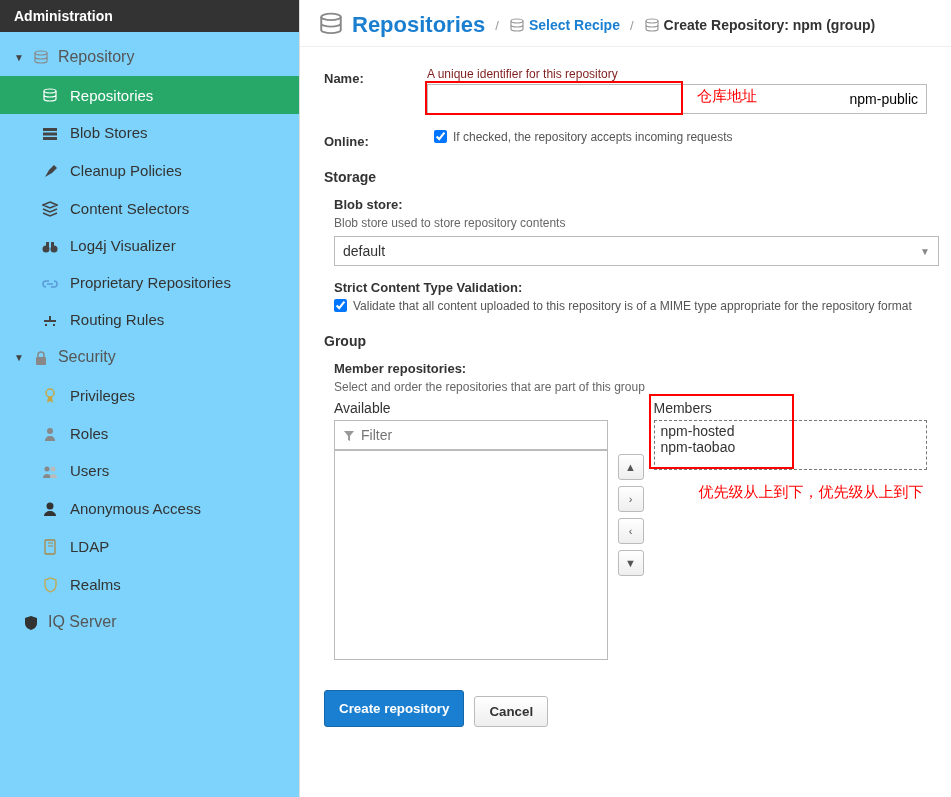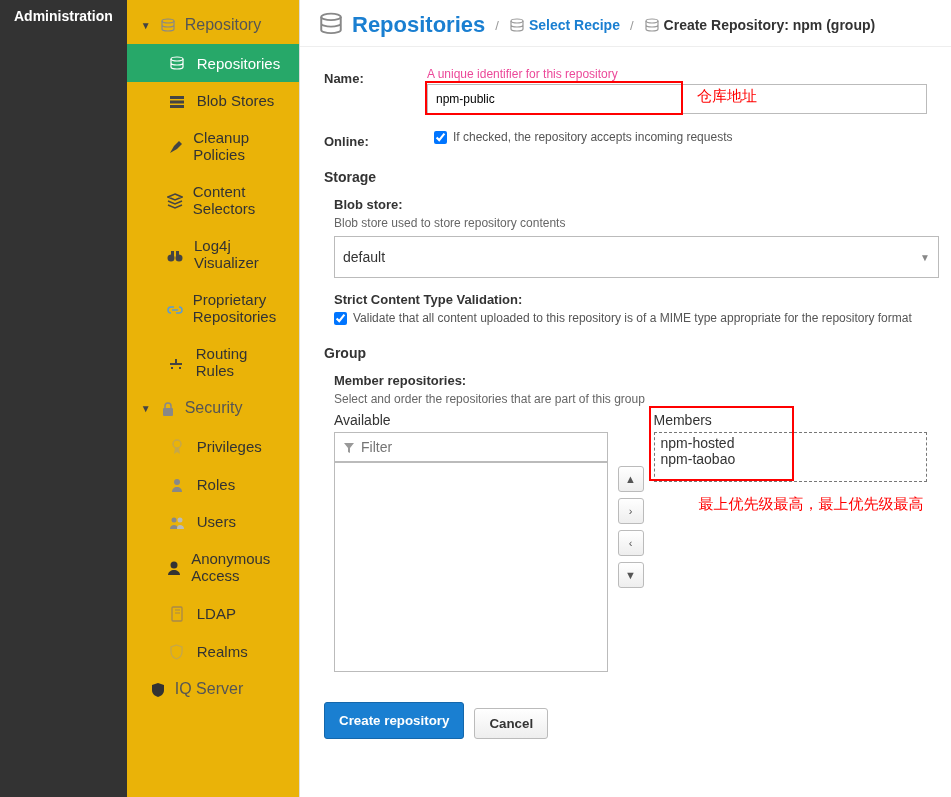--- a/index.html
+++ b/index.html
@@ -1,18 +1,18 @@
 <!DOCTYPE html>
 <html><head>
 <meta charset="utf-8">
 <style>
 * { box-sizing: border-box; margin: 0; padding: 0; }
 body { font-family: "Helvetica Neue", Arial, sans-serif; font-size: 13px; color: #333; background: #fff; width: 951px; height: 797px; overflow: hidden; }
 .wrap { display: flex; height: 100%; }
-.sidebar { width: 300px; background: #eab308; border-right: 1px solid #ddd; display: flex; flex-direction: row; }
+.sidebar { width: 300px; background: #7dd3fc; border-right: 1px solid #ddd; display: flex; flex-direction: column; }
 .admin-header { background: #333; color: #fff; padding: 8px 14px; font-weight: bold; font-size: 14px; }
 .tree { padding-top: 6px; }
 .grp { padding: 10px 14px; font-size: 16px; color: #555; display: flex; align-items: center; cursor: pointer; }
 .grp .tri { font-size: 10px; margin-right: 8px; color: #444; }
 .grp .ic { width: 18px; text-align: center; margin-right: 8px; color: #777; }
 .item { padding: 10px 14px 10px 40px; font-size: 15px; color: #333; display: flex; align-items: center; cursor: pointer; }
 .item .ic { width: 20px; text-align: center; margin-right: 10px; color: #555; }
 .item.active { background: #27a869; color: #fff; }
 .item.active .ic { color: #fff; }
 .main { flex: 1; background: #fff; display: flex; flex-direction: column; overflow: hidden; }
@@ -20,28 +20,28 @@
 .crumb .db-ic { margin-right: 8px; }
 .crumb-title { color: #1a7fd1; font-size: 22px; font-weight: bold; }
 .crumb-sep { color: #999; margin: 0 10px; }
 .crumb-link { color: #1a7fd1; font-weight: bold; font-size: 14px; }
 .crumb-static { color: #333; font-weight: bold; font-size: 14px; }
 .crumb .sm-ic { width: 16px; height: 16px; margin-right: 4px; }
 .content { padding: 20px 24px 20px 24px; overflow: auto; flex: 1; position: relative; }
 .frow { display: flex; margin-bottom: 16px; align-items: flex-start; }
 .flabel { width: 110px; font-weight: bold; padding-top: 4px; }
 .fcol { flex: 1; position: relative; }
-.fhint { font-size: 12px; color: #ec4899; margin-bottom: 3px; }
-.txt { width: 500px; height: 30px; border: 1px solid #bbb; padding: 4px 8px; font-size: 12px; }
-.chkrow { display: flex; align-items: center; font-size: 12px; color: #555; }
+.fhint { font-size: 12px; color: #7f1d1d; margin-bottom: 3px; }
+.txt { width: 500px; height: 30px; border: 1px solid #bbb; padding: 4px 8px; font-size: 14px; text-align: right; }
+.chkrow { display: flex; align-items: flex-start; font-size: 12px; color: #555; }
 .chkrow input { margin-right: 6px; }
 .section { font-weight: bold; margin: 20px 0 12px; font-size: 14px; }
 .sublabel { font-weight: bold; margin-bottom: 4px; }
 .subhint { font-size: 12px; color: #666; margin-bottom: 6px; }
-.select { width: 605px; height: 42px; border: 1px solid #bbb; padding: 4px 8px; font-size: 14px; background: #fff; display: flex; align-items: center; justify-content: space-between; }
+.select { width: 605px; height: 30px; border: 1px solid #bbb; padding: 4px 8px; font-size: 14px; background: #fff; display: flex; align-items: center; justify-content: space-between; }
 .select .caret { color: #888; font-size: 10px; }
 .anno-red { position: absolute; border: 2px solid red; pointer-events: none; }
 .anno-txt { position: absolute; color: red; font-size: 15px; pointer-events: none; text-align: right; }
 .dual { display: flex; align-items: flex-start; }
 .col { width: 280px; }
 .col-title { font-size: 14px; margin-bottom: 4px; }
 .filter-box { border: 1px solid #bbb; height: 30px; display: flex; align-items: center; padding: 0 8px; color: #999; }
 .filter-box .ic { margin-right: 6px; }
 .list-box { border: 1px dashed #777; min-height: 50px; padding: 2px 6px; font-size: 14px; }
 .list-box.solid { border: 1px solid #bbb; height: 210px; }
@@ -289,21 +289,21 @@
             <button>▼</button>
           </div>
 
           <div class="col" style="position:relative">
             <div class="col-title">Members</div>
             <div class="list-box">
               <div>npm-hosted</div>
               <div>npm-taobao</div>
             </div>
             <div class="anno-red" style="left:-5px; top:-6px; width:145px; height:75px"></div>
-            <div class="anno-txt" style="left:0; top:80px; width:270px; line-height:1.6">最上优先级最高，最上优先级最高</div>
+            <div class="anno-txt" style="left:0; top:80px; width:270px; line-height:1.6">优先级从上到下，优先级从上到下</div>
           </div>
         </div>
       </div>
 
       <div class="bottom-btns">
         <button class="btn-primary">Create repository</button>
         <button class="btn-default">Cancel</button>
       </div>
     </div>
   </div>

